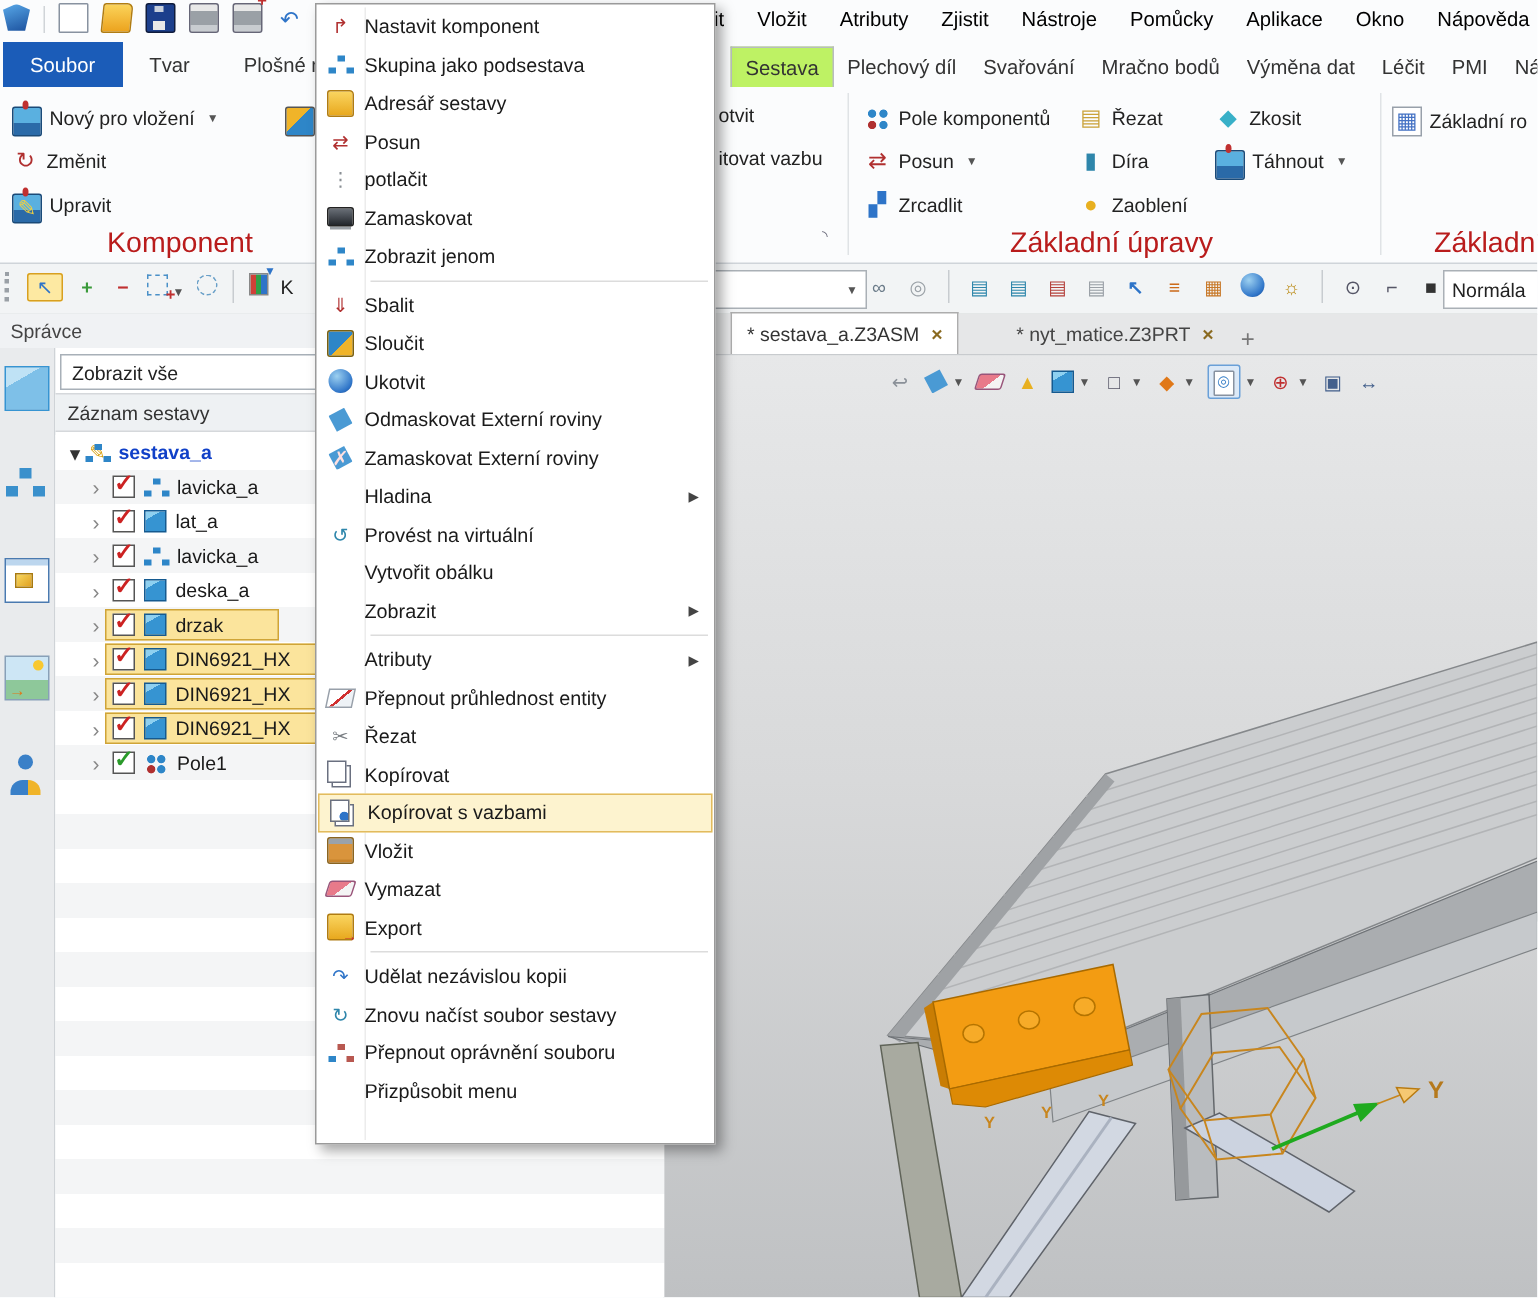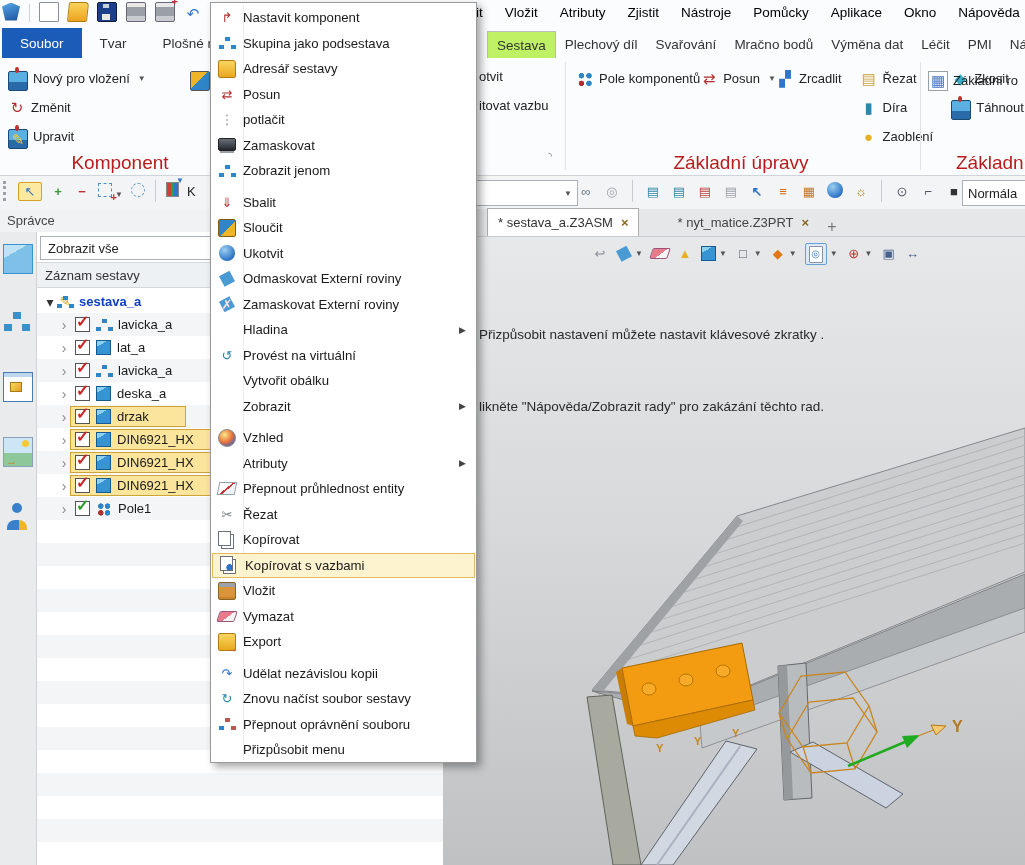--- a/index.html
+++ b/index.html
@@ -174,21 +174,21 @@
     <div class="rib-label" style="left:30px;top:94px;width:180px;">Komponent</div>
     <div class="abs rib-btn" id="sl-partial" style="left:190px;top:8px;">
         <span class="ico bg-cubes" style="min-width: 18px; height: 18px; width: 18px; font-size: 15px;"></span>
         <span>Sl</span>
       </div>
     <div class="abs" style="left:479px;top:11px;font-size:13px;">otvit</div>
     <div class="abs" style="left:479px;top:40px;font-size:13px;">itovat vazbu</div>
     <div class="launcher" style="left:548px;top:94px;">◟</div>
     <div class="vsep" style="left:565px;top:4px;height:108px;"></div>
     <div id="grp-zakladni" class="abs row" style="left:576px;top:6px;align-items:flex-start;gap:18px;">
-        <div style="display: flex; flex-direction: row;">
+        <div style="display: flex; flex-direction: column;">
           <div class="rib-btn">
             <span class="ico bg-pattern" style="min-width: 18px; height: 18px; width: 18px; font-size: 15px;"></span>
             <span>Pole komponentů</span>
           </div>
           <div class="rib-btn">
             <span class="ico" style="color: rgb(176, 48, 48); min-width: 18px; height: 18px; width: 18px; font-size: 15px;">⇄</span>
             <span>Posun</span>
             <span class="caret">▼</span>
           </div>
           <div class="rib-btn">
@@ -418,24 +418,20 @@
           <span class="ico" style="color: rgb(192, 48, 48);">⊕</span>
           <span class="caret">▼</span>
         </span>
         <span style="display: inline-flex; align-items: center;">
           <span class="ico" style="color: rgb(68, 96, 140);">▣</span>
         </span>
         <span style="display: inline-flex; align-items: center;">
           <span class="ico" style="color: rgb(68, 96, 140);">↔</span>
         </span>
       </div>
-    <div id="hints">
-      <div>Přizpůsobit nastavení můžete nastavit klávesové zkratky .</div>
-      <div>likněte "Nápověda/Zobrazit rady" pro zakázání těchto rad.</div>
-    </div>
     <svg id="scene" width="582" height="628" viewBox="443 237 582 628">
 
       <polygon points="592,690 737,516 1025,428 1025,572 714,700" fill="#cbcdcf" stroke="#85888b" stroke-width="1"></polygon>
       <g stroke="#b2b4b6" stroke-width="1">
         <line x1="603" y1="677" x2="1025" y2="543"></line>
           <line x1="614" y1="664" x2="1025" y2="534"></line>
         <line x1="625" y1="650" x2="1025" y2="523"></line>
           <line x1="636" y1="637" x2="1025" y2="514"></line>
         <line x1="647" y1="624" x2="1025" y2="504"></line>
           <line x1="658" y1="611" x2="1025" y2="495"></line>
@@ -577,26 +573,20 @@
         <span class="gut"></span>
         <span>Vytvořit obálku</span>
       </div>
       <div class="citem">
         <span class="gut"></span>
         <span>Zobrazit</span>
         <span class="sub">▶</span>
       </div>
       <div class="csep"></div>
       <div class="citem">
-        <span class="gut">
-          <span class="ico bg-ball"></span>
-        </span>
-        <span>Vzhled</span>
-      </div>
-      <div class="citem">
         <span class="gut"></span>
         <span>Atributy</span>
         <span class="sub">▶</span>
       </div>
       <div class="citem">
         <span class="gut">
           <span class="ico bg-transp"></span>
         </span>
         <span>Přepnout průhlednost entity</span>
       </div>

